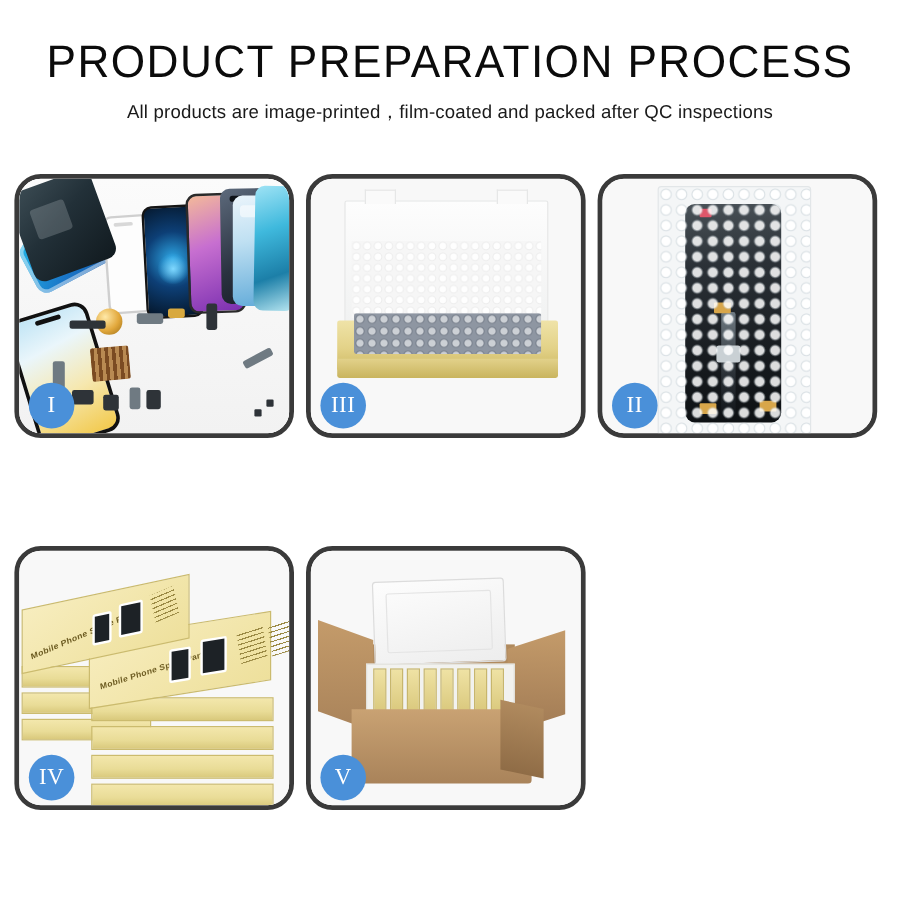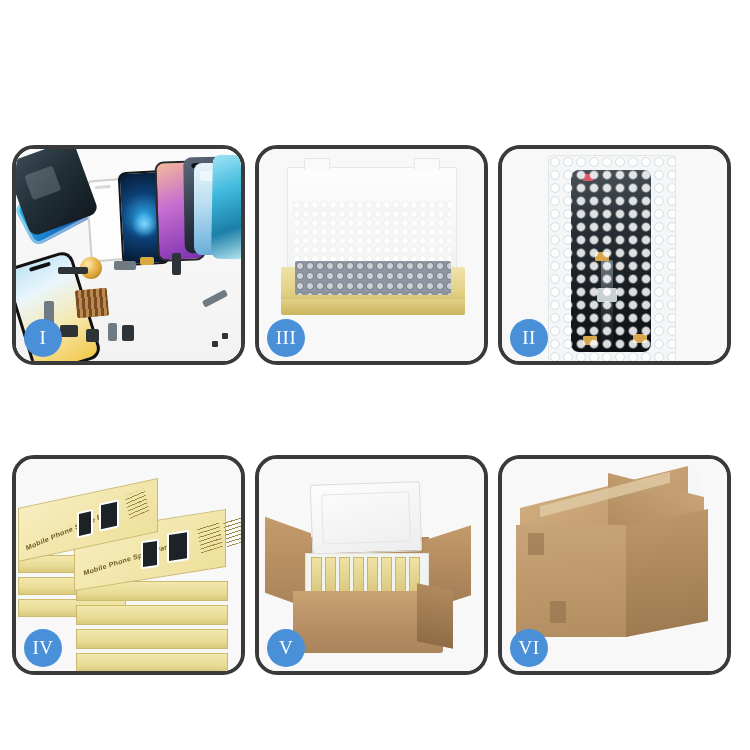--- a/index.html
+++ b/index.html
@@ -382,20 +382,24 @@
     background: linear-gradient(120deg, rgba(255,255,255,0.9) 0%, rgba(238,242,244,0.5) 100%);
     transform: rotate(-10deg);
     border-radius:4px;
   }
 </style>
 </head>
 <body>
 
 <div class="page">
 
+  <div class="header">
+    <div class="title">PRODUCT PREPARATION PROCESS</div>
+    <div class="subtitle">All products are image-printed，film-coated and packed after QC inspections</div>
+  </div>
 
   <div class="grid">
 
     <div class="panel">
       <div class="scene">
         <div class="p1-bg"></div>
 
         <div class="ph ph-teal"></div>
         <div class="ph ph-glass"></div>
         <div class="ph ph-blue"></div>
@@ -507,28 +511,15 @@
         <div class="c5-ybox" style="left:136px;"></div>
         <div class="c5-ybox" style="left:150px;"></div>
 
         <div class="c5-front"></div>
         <div class="c5-side"></div>
 
         <div class="badge">V</div>
       </div>
     </div>
 
-    <div class="panel">
-      <div class="scene">
-        <div class="c6-wrap"></div>
-        <div class="c6-top"></div>
-        <div class="c6-top2"></div>
-        <div class="c6-tape"></div>
-        <div class="c6-front"></div>
-        <div class="c6-side"></div>
-        <div class="c6-tab" style="left:26px; top:74px;"></div>
-        <div class="c6-tab" style="left:48px; top:142px;"></div>
-        <div class="badge">VI</div>
-      </div>
-    </div>
 
   </div>
 </div>
 
 </body></html>

